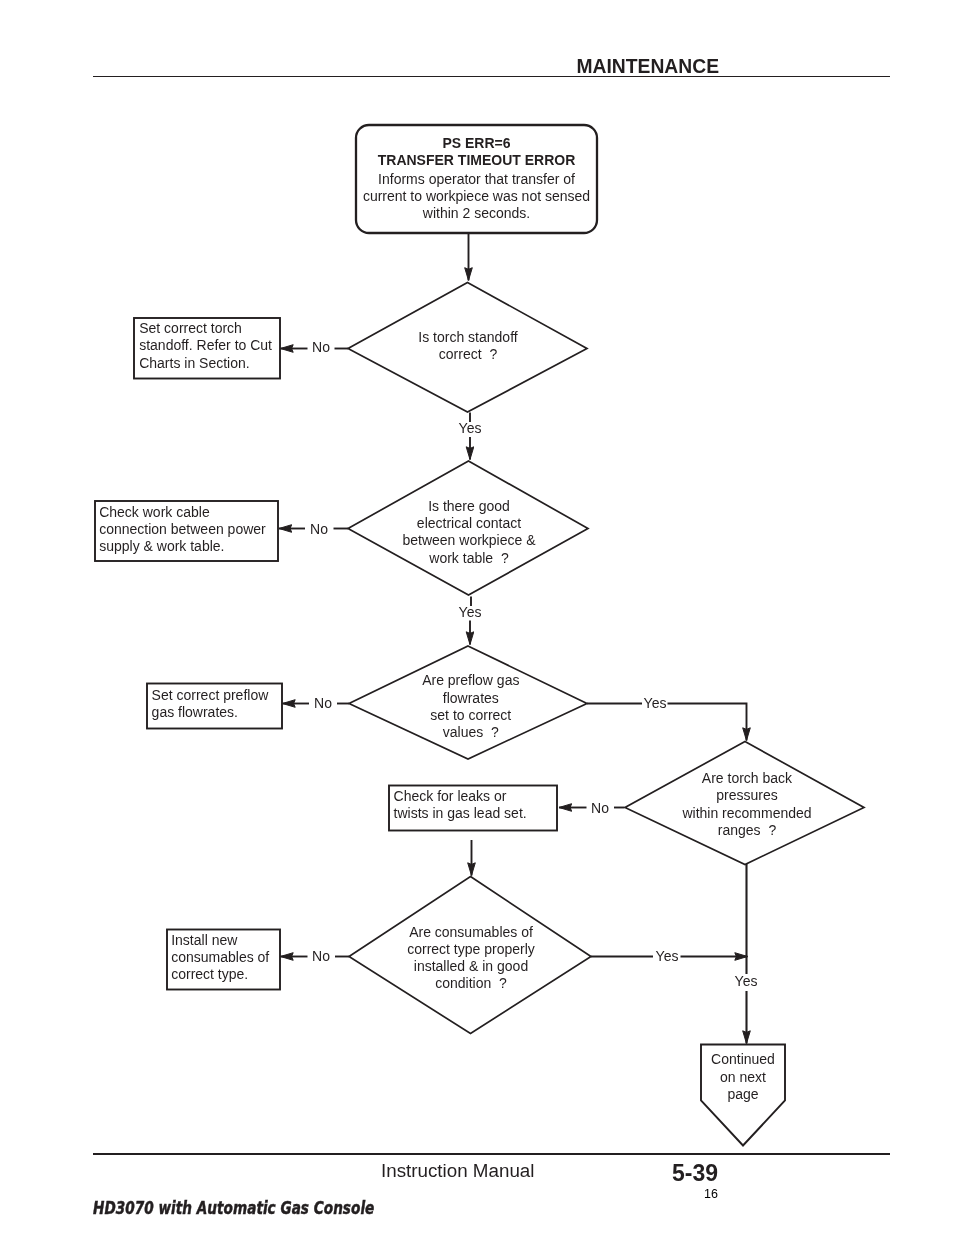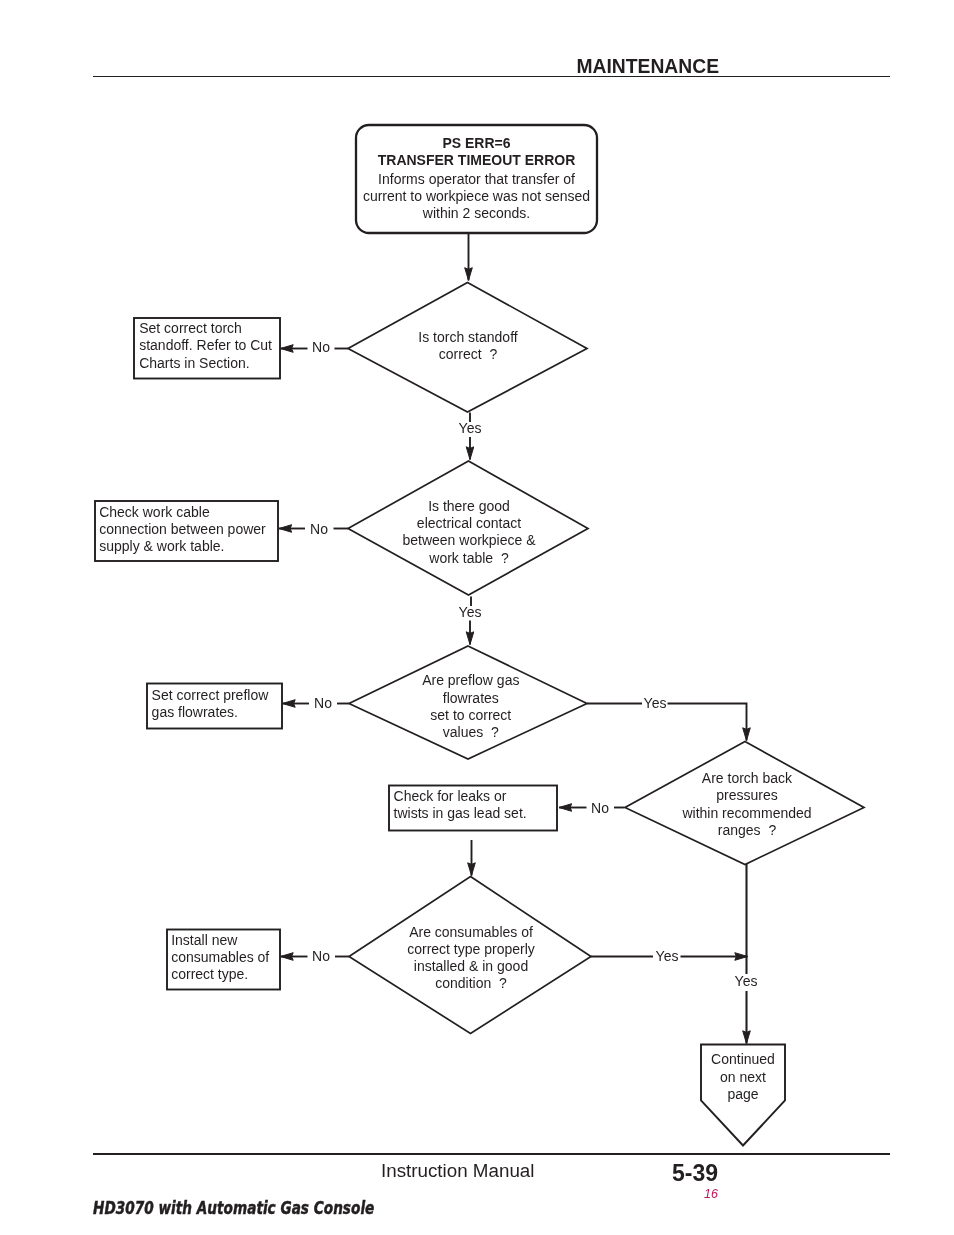--- a/index.html
+++ b/index.html
@@ -12,21 +12,21 @@
   .page{position:absolute;left:0;top:12px;width:782px;height:1235px;}
   #flow{position:absolute;left:0;top:0;}
   .hdr-title{position:absolute;right:63px;top:43.5px;font-size:19.3px;font-weight:bold;letter-spacing:0px;color:#231f20;}
   .hdr-rule{position:absolute;left:93px;top:63.9px;width:797px;height:1.4px;background:#231f20;}
   .ftr-rule{position:absolute;left:93px;top:1140.8px;width:797px;height:2.2px;background:#231f20;}
   .ftr-model-wrap{position:absolute;left:93px;top:1149px;white-space:nowrap;margin-top:36px;}
   .ftr-manual-wrap{position:absolute;left:381px;top:1148px;white-space:nowrap;}
   .ftr-model{font-family:"DejaVu Sans",sans-serif;font-stretch:condensed;font-weight:bold;font-style:oblique;font-size:18px;display:inline-block;transform:scaleX(.843);transform-origin:left center;letter-spacing:0px;-webkit-text-stroke:0.45px #231f20;}
   .ftr-manual{font-size:18.8px;display:inline-block;}
   .ftr-page{position:absolute;right:64px;top:1148px;font-size:23px;font-weight:bold;}
-  .ftr-num{position:absolute;right:64px;top:1175px;font-size:12.5px;color:#be185d;font-style:italic;}
+  .ftr-num{position:absolute;right:64px;top:1175px;font-size:12.5px;color:#000000;}
 </style>
 </head>
 <body>
 
 <div class="page">
   <div class="hdr-title">MAINTENANCE</div>
   <div class="hdr-rule"></div>
 
   <svg id="flow" width="954" height="1235" viewBox="0 0 954 1235">
     <defs>

